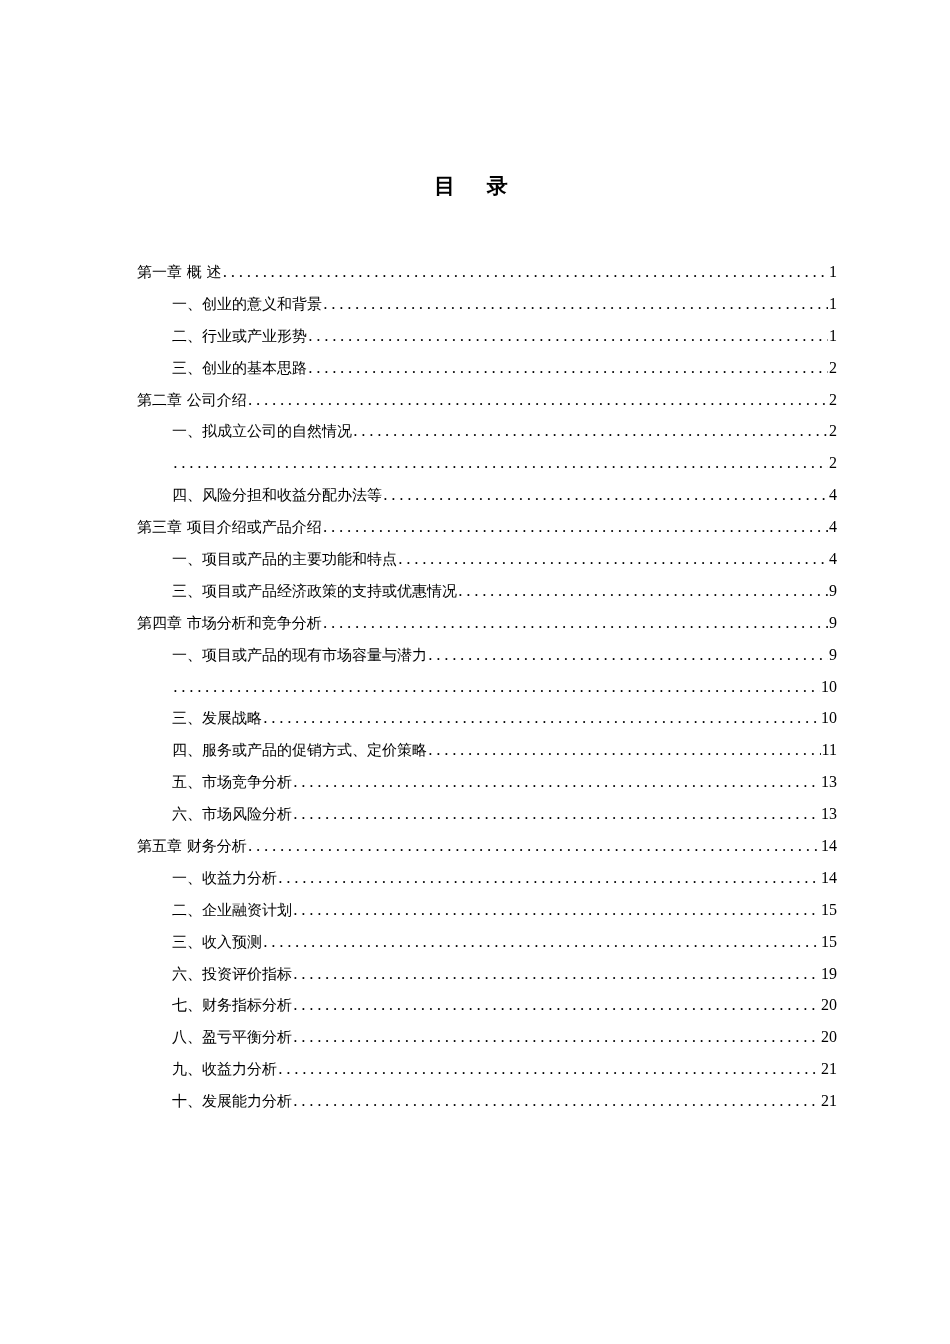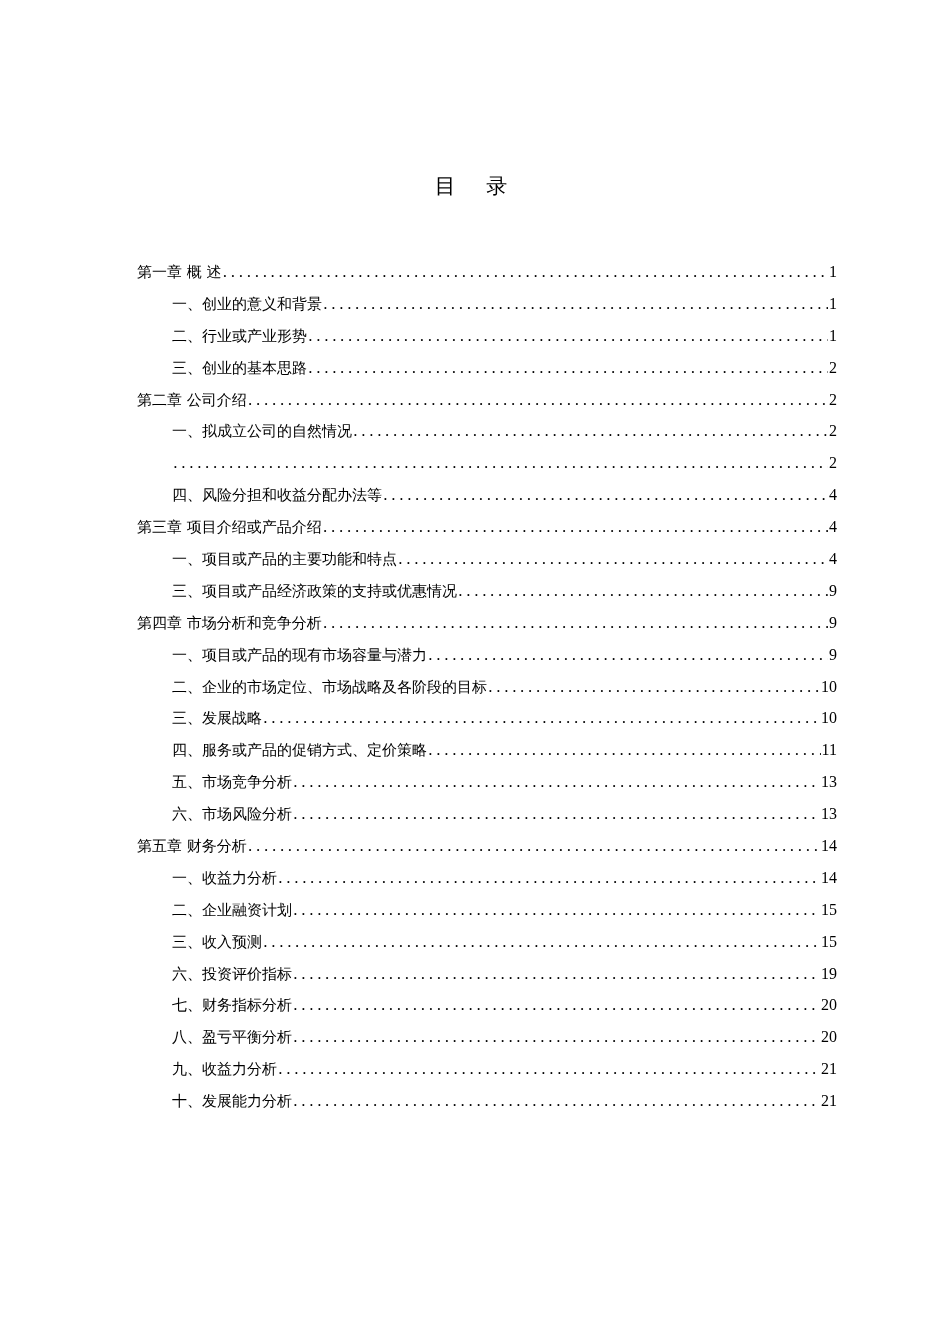--- a/index.html
+++ b/index.html
@@ -1,19 +1,19 @@
 <!DOCTYPE html>
 <html><head>
 <meta charset="utf-8">
 <style>
   html, body { margin: 0; padding: 0; background: #ffffff; }
   body { width: 950px; height: 1344px; position: relative; overflow: hidden;
          font-family: "DejaVu Serif", "Liberation Serif", serif; color: #000; }
   .title { position: absolute; top: 172px; left: 0; width: 950px; text-align: center;
-           font-size: 21px; font-weight: normal; letter-spacing: 12px; padding-left: 4px; box-sizing: border-box; }
+           font-size: 21px; font-weight: bold; letter-spacing: 12px; padding-left: 4px; box-sizing: border-box; }
   .toc { position: absolute; top: 263px; left: 137px; width: 700px; }
   .row { display: flex; align-items: flex-start; height: 31.9px; font-size: 15px; white-space: nowrap; }
   .row.sub { padding-left: 35px; }
   .label { flex: 0 0 auto; }
   .dots { flex: 1 1 auto; overflow: hidden; letter-spacing: 3.2px; color: #000; margin: 0 1px; }
   .dots::before { content: "........................................................................................................................................................................"; }
   .page { flex: 0 0 auto; text-align: right; font-family: "Liberation Serif", serif; font-size: 16px; }
 </style>
 </head>
 <body>
@@ -79,21 +79,20 @@
       <span class="label">第四章    市场分析和竞争分析</span>
       <span class="dots"></span>
       <span class="page">9</span>
     </div>
   <div class="row sub">
       <span class="label">一、项目或产品的现有市场容量与潜力</span>
       <span class="dots"></span>
       <span class="page">9</span>
     </div>
   <div class="row sub">
-      <span class="label">二、企业的市场定位、市场战略及各阶段的目标</span>
       <span class="dots"></span>
       <span class="page">10</span>
     </div>
   <div class="row sub">
       <span class="label">三、发展战略</span>
       <span class="dots"></span>
       <span class="page">10</span>
     </div>
   <div class="row sub">
       <span class="label">四、服务或产品的促销方式、定价策略</span>

